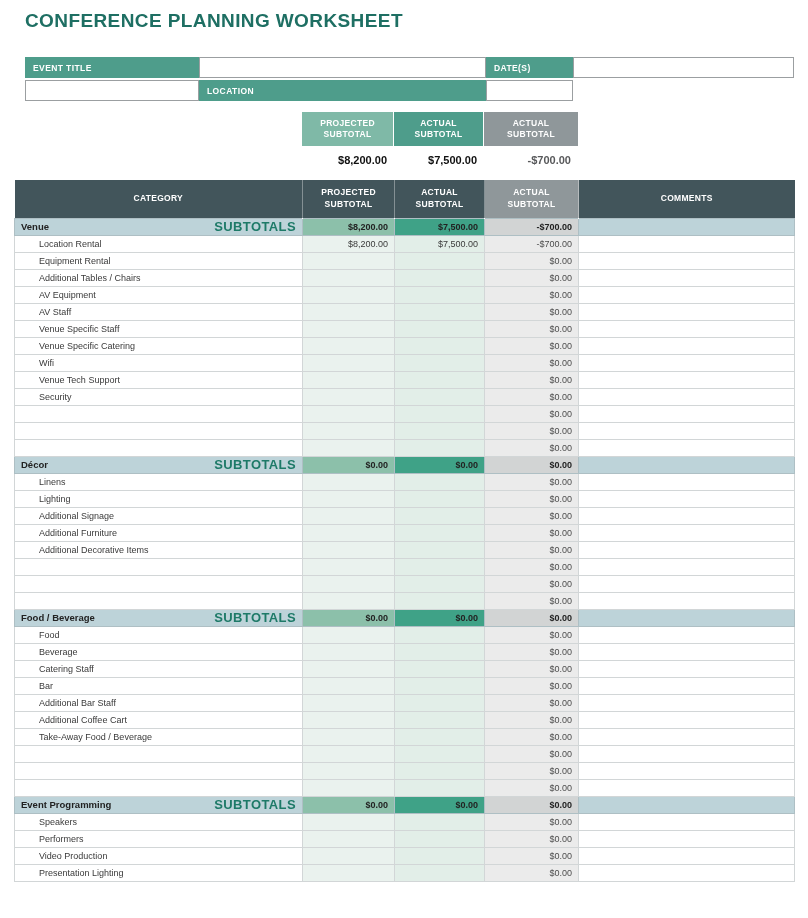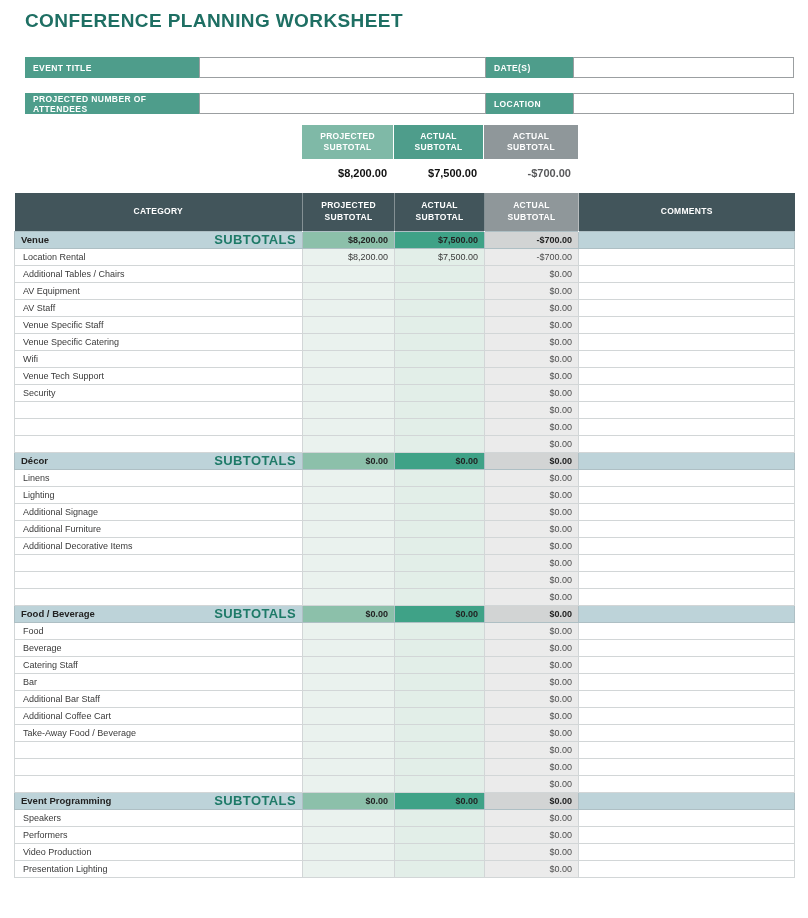--- a/index.html
+++ b/index.html
@@ -15,21 +15,21 @@
     margin:10px 0 0 25px;
     font-size:19px; font-weight:bold; letter-spacing:0.4px;
     color:var(--title-color,#1e6f63);
   }
 
   
   .info-grid {
     display:grid;
     grid-template-columns:174px 287px 87px 221px;
     grid-auto-rows:21px;
-    row-gap:15px;
+    row-gap:2px;
     margin:25px 0 0 25px;
   }
   .info-label {
     background:var(--header-green,#4e9d8b);
     color:#fff; font-size:8.5px; font-weight:bold; letter-spacing:0.4px;
     display:flex; align-items:center; padding-left:8px;
   }
   .info-input {
     background:#fff; border:1px solid #9b9fa1;
   }
@@ -72,21 +72,21 @@
     padding:0 16px;
   }
   thead th:last-child { border-right:none; }
   thead th.diff { background:var(--header-gray,#8f979a); }
 
   tbody td {
     height:17px; font-size:9px; color:#3a3a3a;
     border:1px solid #d2d6d7; padding:0 6px;
     white-space:nowrap; overflow:hidden;
   }
-  tbody td.item { padding-left:8px; }
+  tbody td.item { padding-left:24px; }
   tbody td.money { text-align:right; }
   tbody td.proj-col { background:var(--col-proj-bg,#eaf2ee); }
   tbody td.act-col  { background:var(--col-act-bg,#e2eee8); }
   tbody td.diff-col { background:var(--col-diff-bg,#ebebeb); color:#4d4d4d; }
 
   tr.section td {
     background:var(--section-bg,#bdd3d9);
     font-weight:bold; color:#222; border-color:#aebfc4;
   }
   .cat-wrap { display:flex; align-items:center; justify-content:space-between; }
@@ -104,21 +104,20 @@
 
 <div class="page">
 
   <h1 class="title">CONFERENCE PLANNING WORKSHEET</h1>
 
   <div class="info-grid">
     <div class="info-label">EVENT TITLE</div>
     <div class="info-input"></div>
     <div class="info-label">DATE(S)</div>
     <div class="info-input"></div>
-    <div class="info-label">PROJECTED NUMBER OF ATTENDEES</div>
     <div class="info-input"></div>
     <div class="info-label">LOCATION</div>
     <div class="info-input"></div>
   </div>
 
   <div class="summary-headers">
     <div class="sum-h projected">PROJECTED SUBTOTAL</div>
     <div class="sum-h actual">ACTUAL SUBTOTAL</div>
     <div class="sum-h difference">ACTUAL SUBTOTAL</div>
   </div>
@@ -159,20 +158,27 @@
           <td class="sec-com"></td>
         </tr>
         <tr>
           <td class="item">Location Rental</td>
           <td class="money proj-col">$8,200.00</td>
           <td class="money act-col">$7,500.00</td>
           <td class="money diff-col">-$700.00</td>
           <td class="com-col"></td>
         </tr>
         <tr>
+          <td class="item">Equipment Rental</td>
+          <td class="money proj-col"></td>
+          <td class="money act-col"></td>
+          <td class="money diff-col">$0.00</td>
+          <td class="com-col"></td>
+        </tr>
+        <tr>
           <td class="item">Additional Tables / Chairs</td>
           <td class="money proj-col"></td>
           <td class="money act-col"></td>
           <td class="money diff-col">$0.00</td>
           <td class="com-col"></td>
         </tr>
         <tr>
           <td class="item">AV Equipment</td>
           <td class="money proj-col"></td>
           <td class="money act-col"></td>

